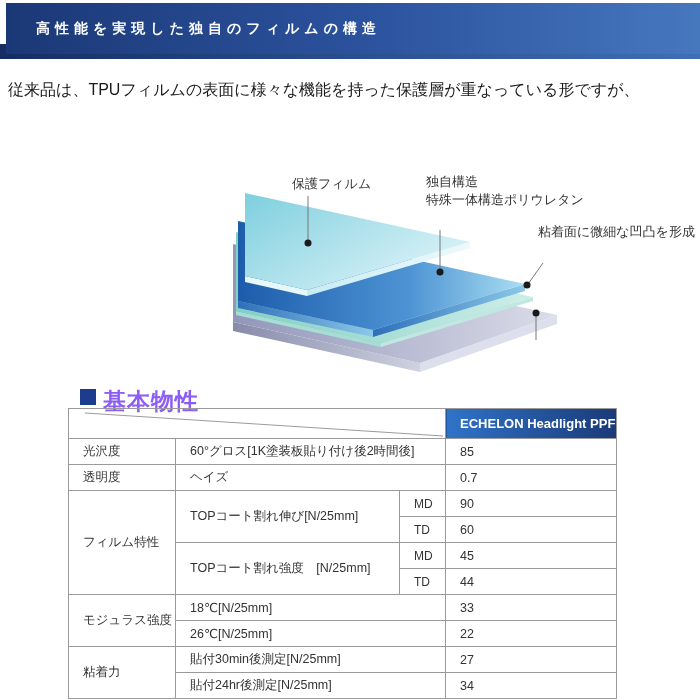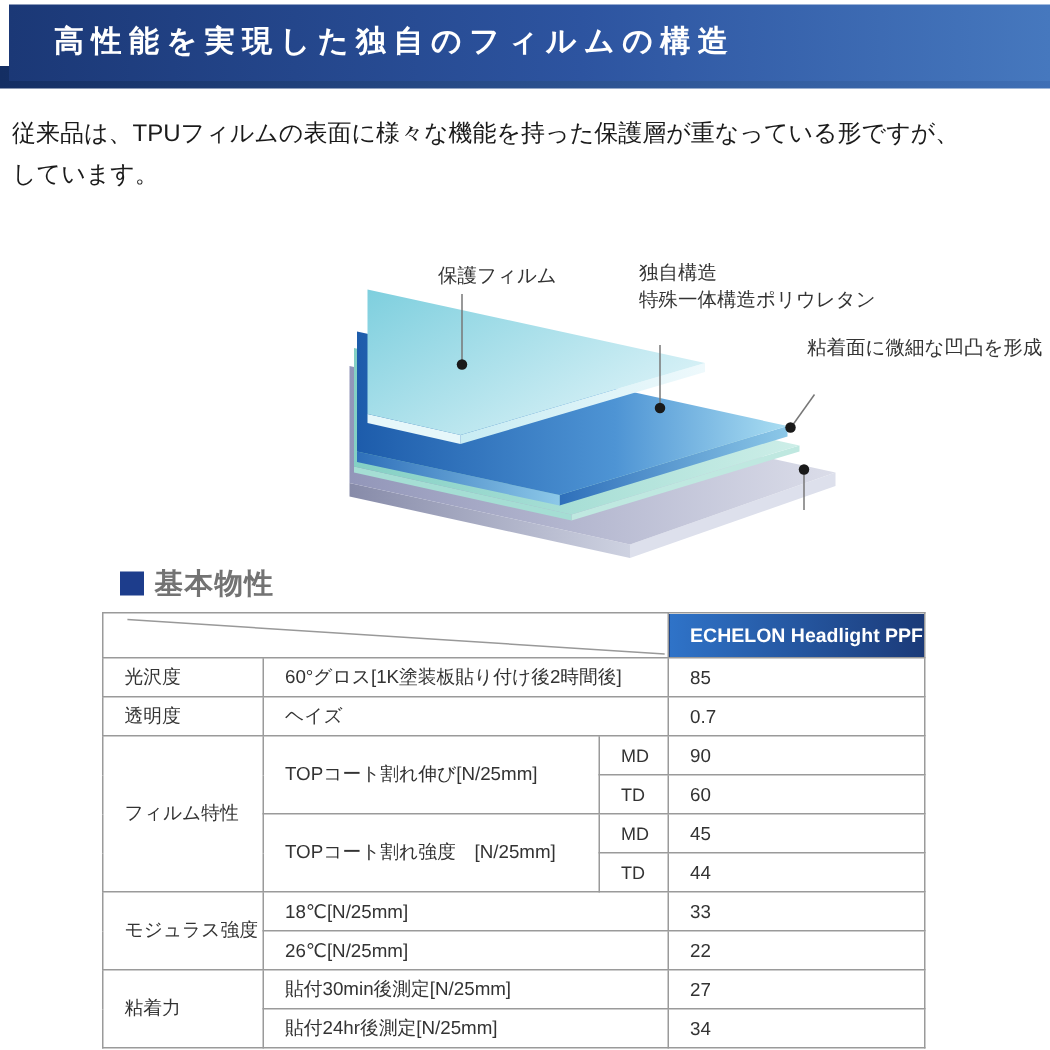--- a/index.html
+++ b/index.html
@@ -6,35 +6,35 @@
   body{font-family:"Liberation Sans","DejaVu Sans",sans-serif;color:#222;}
   .page{position:relative;width:700px;height:700px;background:#fff;overflow:hidden;}
 
   
   .banner{position:absolute;top:3px;left:0;width:700px;height:56px;}
   .banner-strip{position:absolute;left:0;top:41px;width:700px;height:15px;
     background:linear-gradient(90deg,#142e63 0%,#3f6fb5 100%);}
   .banner-main{position:absolute;left:6px;top:0;width:694px;height:51px;
     background:linear-gradient(90deg,#1b3876 0%,#2d54a0 55%,#4678be 100%);}
   .banner-title{position:absolute;left:30px;top:0;line-height:51px;color:#ffffff;
-    font-size:20px;font-weight:bold;letter-spacing:5px;white-space:nowrap;}
+    font-size:14px;font-weight:bold;letter-spacing:5px;white-space:nowrap;}
 
   
   .intro{position:absolute;top:76px;left:8px;width:688px;}
   .intro div{font-size:16px;line-height:27px;color:#1a1a1a;white-space:nowrap;}
 
   
   .diagram{position:absolute;top:170px;left:0;width:700px;height:206px;}
   .diagram svg{position:absolute;left:0;top:0;}
   .dlabel{position:absolute;font-size:13px;color:#333;line-height:18px;white-space:nowrap;}
 
   
   .sec-head{position:absolute;top:376px;left:80px;display:flex;align-items:center;}
   .sec-square{width:16px;height:16px;background:#1d3d8c;margin-right:7px;}
-  .sec-title{font-size:19px;font-weight:bold;color:#737373;letter-spacing:1px;}
+  .sec-title{font-size:23px;font-weight:bold;color:#8b5cf6;letter-spacing:1px;margin-top:10px;}
 
   
   .spec-wrap{position:absolute;top:408px;left:68px;}
   table.spec{border-collapse:collapse;table-layout:fixed;width:548px;font-size:12.5px;color:#333;}
   table.spec td{border:1px solid #9a9a9a;height:25px;padding:0 0 0 14px;text-align:left;
     vertical-align:middle;overflow:hidden;}
   table.spec tr.hrow td{height:29px;}
   td.diag-cell{position:relative;padding:0;}
   td.diag-cell svg{display:block;width:100%;height:100%;}
   td.prod-head{background:linear-gradient(90deg,#2f73c8 0%,#1b3a78 100%);
@@ -49,21 +49,20 @@
 
   <div class="banner">
     <div class="banner-strip"></div>
     <div class="banner-main">
       <span class="banner-title">高性能を実現した独自のフィルムの構造</span>
     </div>
   </div>
 
   <div class="intro">
     <div>従来品は、TPUフィルムの表面に様々な機能を持った保護層が重なっている形ですが、</div>
-    <div>しています。</div>
   </div>
 
   <div class="diagram">
     <svg width="700" height="206" viewBox="0 0 700 206">
       <defs>
         <linearGradient id="gCyanTop" x1="0" y1="0" x2="1" y2="0.7">
           <stop offset="0" stop-color="#7ecfde"></stop>
             <stop offset="1" stop-color="#ddf3f8"></stop>
         </linearGradient>
         <linearGradient id="gCyanFace" x1="0" y1="0" x2="1" y2="0">

